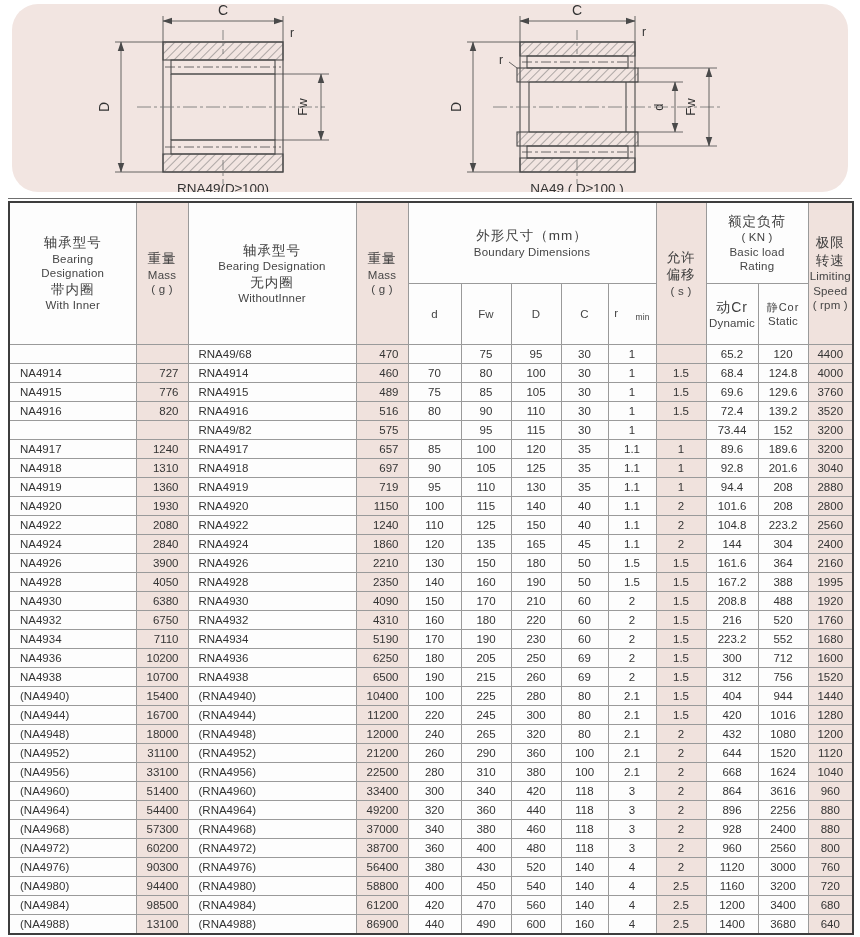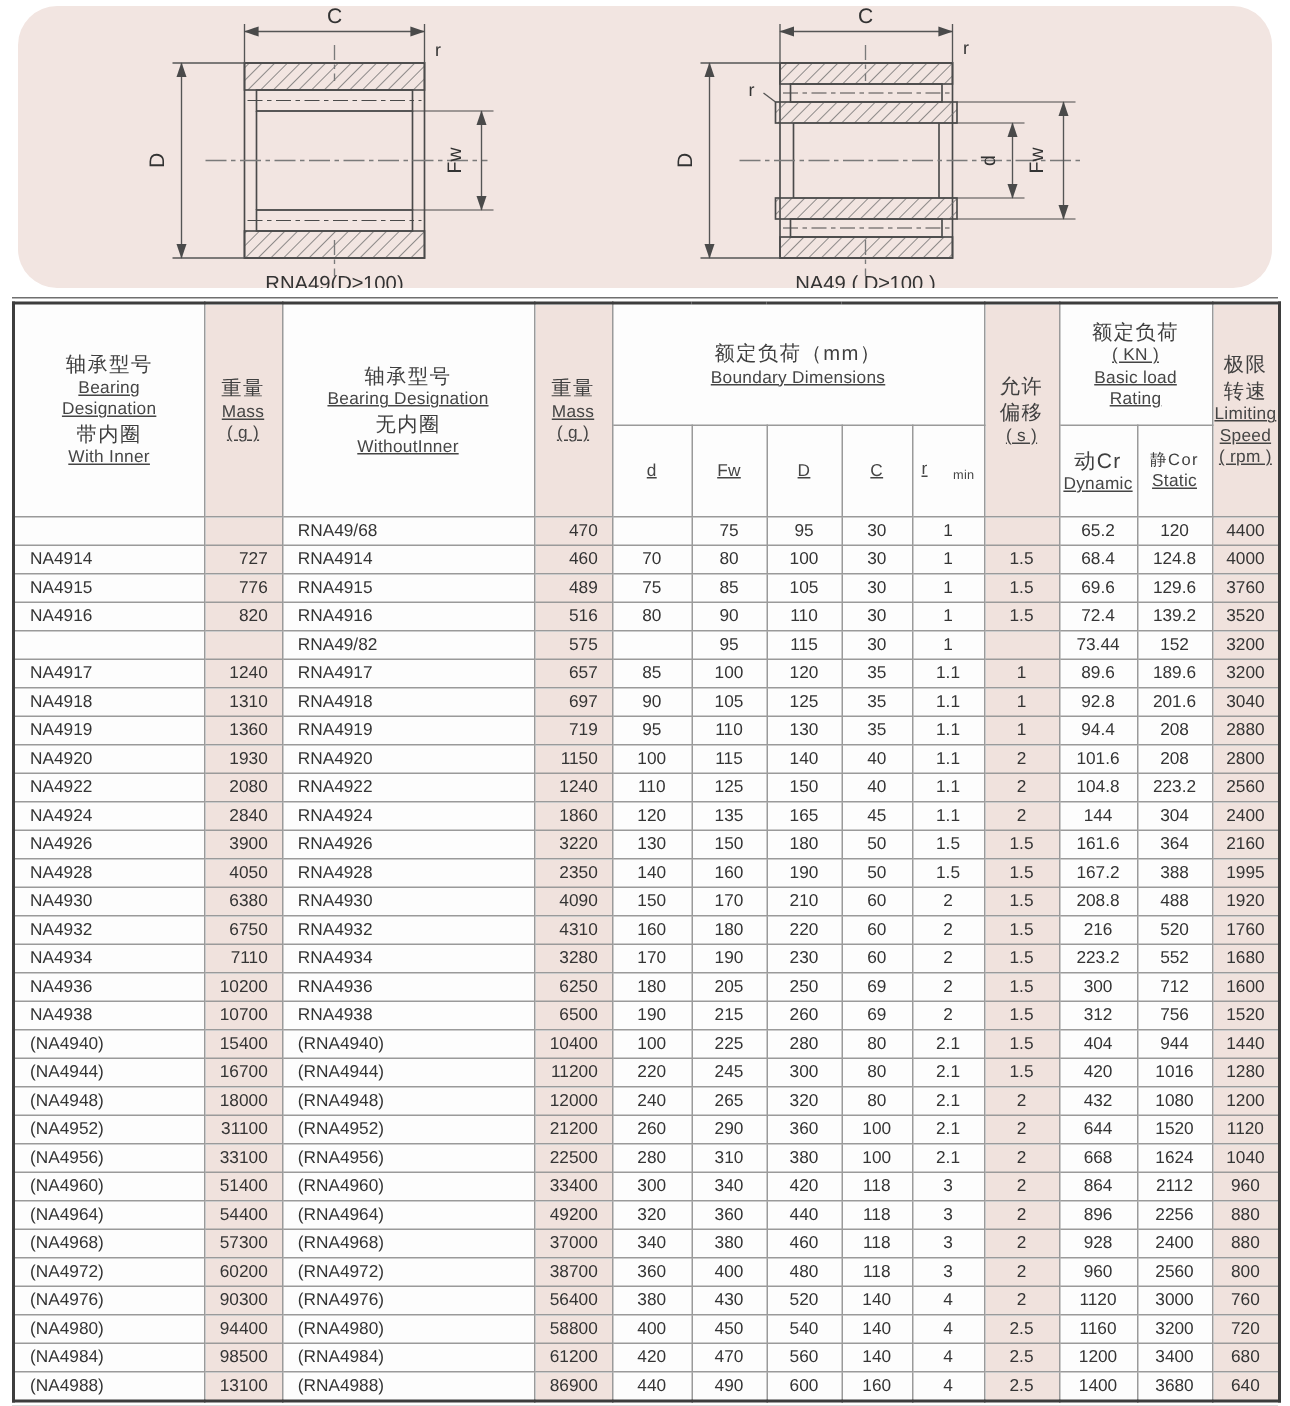--- a/index.html
+++ b/index.html
@@ -7,21 +7,21 @@
   .panel{margin:4px 12px 6px 12px;height:188px;background:#f2e5e1;border-radius:26px;
          display:flex;justify-content:center;align-items:flex-start;gap:30px;overflow:hidden;}
   .table-outer{margin:0 8px;border-top:1px solid #6f6f6f;border-bottom:1px solid #6f6f6f;
                padding:2px 0;}
   table{border-collapse:collapse;table-layout:fixed;width:844px;background:#fdfdfd;
         border:2px solid #3d3d3d;}
   col.shade{background:#f0e2dd;}
   th,td{border:1px solid #9a9a9a;overflow:hidden;white-space:nowrap;}
   th{font-weight:normal;vertical-align:middle;text-align:center;padding:2px 1px;margin-left:16px;}
   th .zh{display:block;font-size:13.5px;color:#3f3f3f;line-height:1.3;letter-spacing:1px;}
-  th .en{display:block;font-size:11.5px;color:#454545;line-height:1.25;letter-spacing:0.2px;text-decoration:underline;}
+  th .en{display:block;font-size:11.5px;color:#454545;line-height:1.25;letter-spacing:0.2px;}
   thead tr.r1 th{height:76px;}
   thead tr.r2 th{height:56px;}
   tbody td{height:18px;font-size:11.5px;text-align:center;padding:0 4px;color:#343434;}
   tbody td.l{text-align:left;padding-left:10px;}
   tbody td.r{text-align:right;padding-right:9px;}
   sub{font-size:8.5px;padding-left:17px;}
   svg text{font-family:"Liberation Sans",sans-serif;fill:#333333;}
 </style>
 </head>
 <body>
@@ -175,21 +175,21 @@
             <span class="en">Bearing Designation</span>
             <span class="zh">无内圈</span>
             <span class="en">WithoutInner</span>
           </th>
           <th rowspan="2">
             <span class="zh">重量</span>
             <span class="en">Mass</span>
             <span class="en">( g )</span>
           </th>
           <th colspan="5">
-            <span class="zh">额定负荷（mm）</span>
+            <span class="zh">外形尺寸（mm）</span>
             <span class="en">Boundary Dimensions</span>
           </th>
           <th rowspan="2">
             <span class="zh">允许</span>
             <span class="zh">偏移</span>
             <span class="en">( s )</span>
           </th>
           <th colspan="2">
             <span class="zh">额定负荷</span>
             <span class="en">( KN )</span>
@@ -393,21 +393,21 @@
     <td>1.1</td>
     <td>2</td>
     <td>144</td>
     <td>304</td>
     <td>2400</td>
   </tr>
           <tr>
     <td class="l">NA4926</td>
     <td class="r">3900</td>
     <td class="l">RNA4926</td>
-    <td class="r">3220</td>
+    <td class="r">2210</td>
     <td>130</td>
     <td>150</td>
     <td>180</td>
     <td>50</td>
     <td>1.5</td>
     <td>1.5</td>
     <td>161.6</td>
     <td>364</td>
     <td>2160</td>
   </tr>
@@ -453,21 +453,21 @@
     <td>2</td>
     <td>1.5</td>
     <td>216</td>
     <td>520</td>
     <td>1760</td>
   </tr>
           <tr>
     <td class="l">NA4934</td>
     <td class="r">7110</td>
     <td class="l">RNA4934</td>
-    <td class="r">3280</td>
+    <td class="r">5190</td>
     <td>170</td>
     <td>190</td>
     <td>230</td>
     <td>60</td>
     <td>2</td>
     <td>1.5</td>
     <td>223.2</td>
     <td>552</td>
     <td>1680</td>
   </tr>
@@ -581,21 +581,21 @@
     <td class="r">51400</td>
     <td class="l">(RNA4960)</td>
     <td class="r">33400</td>
     <td>300</td>
     <td>340</td>
     <td>420</td>
     <td>118</td>
     <td>3</td>
     <td>2</td>
     <td>864</td>
-    <td>2112</td>
+    <td>3616</td>
     <td>960</td>
   </tr>
           <tr>
     <td class="l">(NA4964)</td>
     <td class="r">54400</td>
     <td class="l">(RNA4964)</td>
     <td class="r">49200</td>
     <td>320</td>
     <td>360</td>
     <td>440</td>

